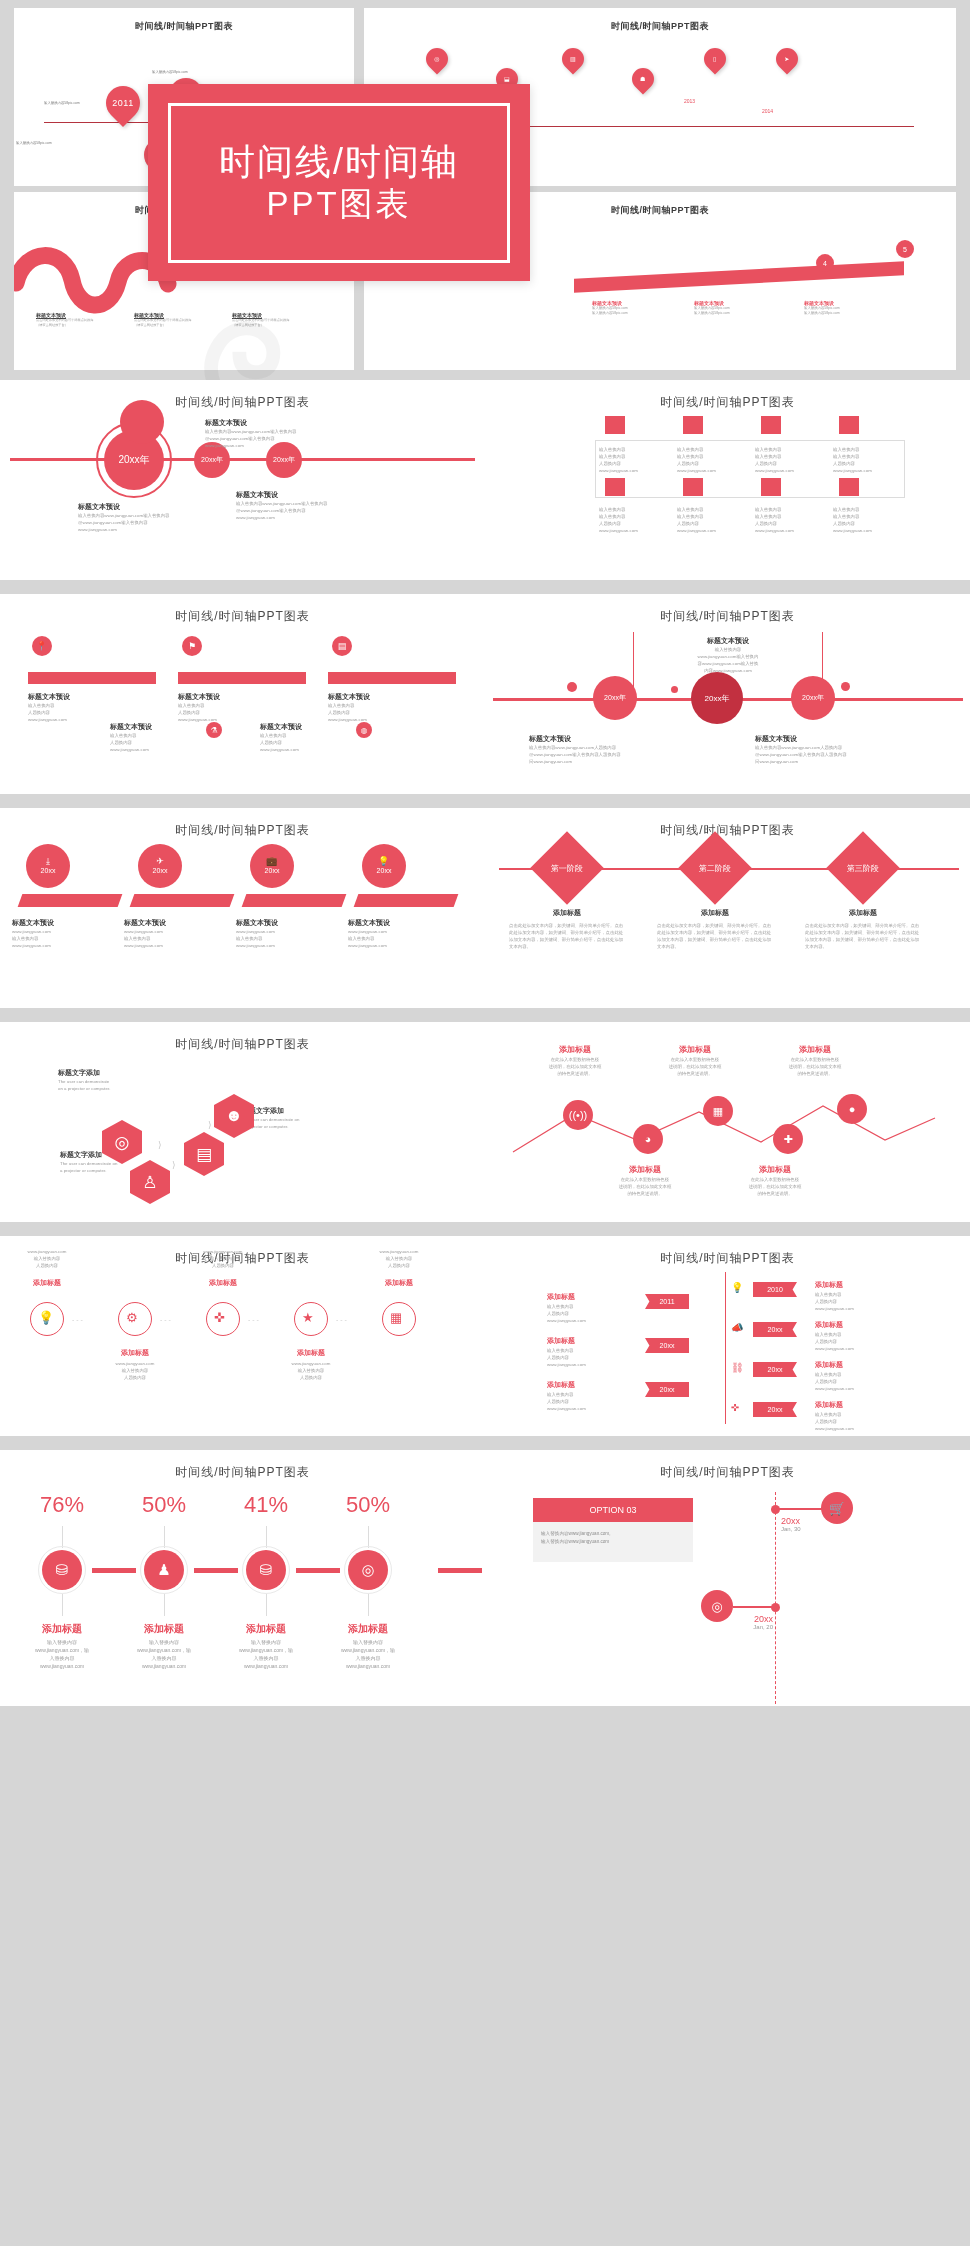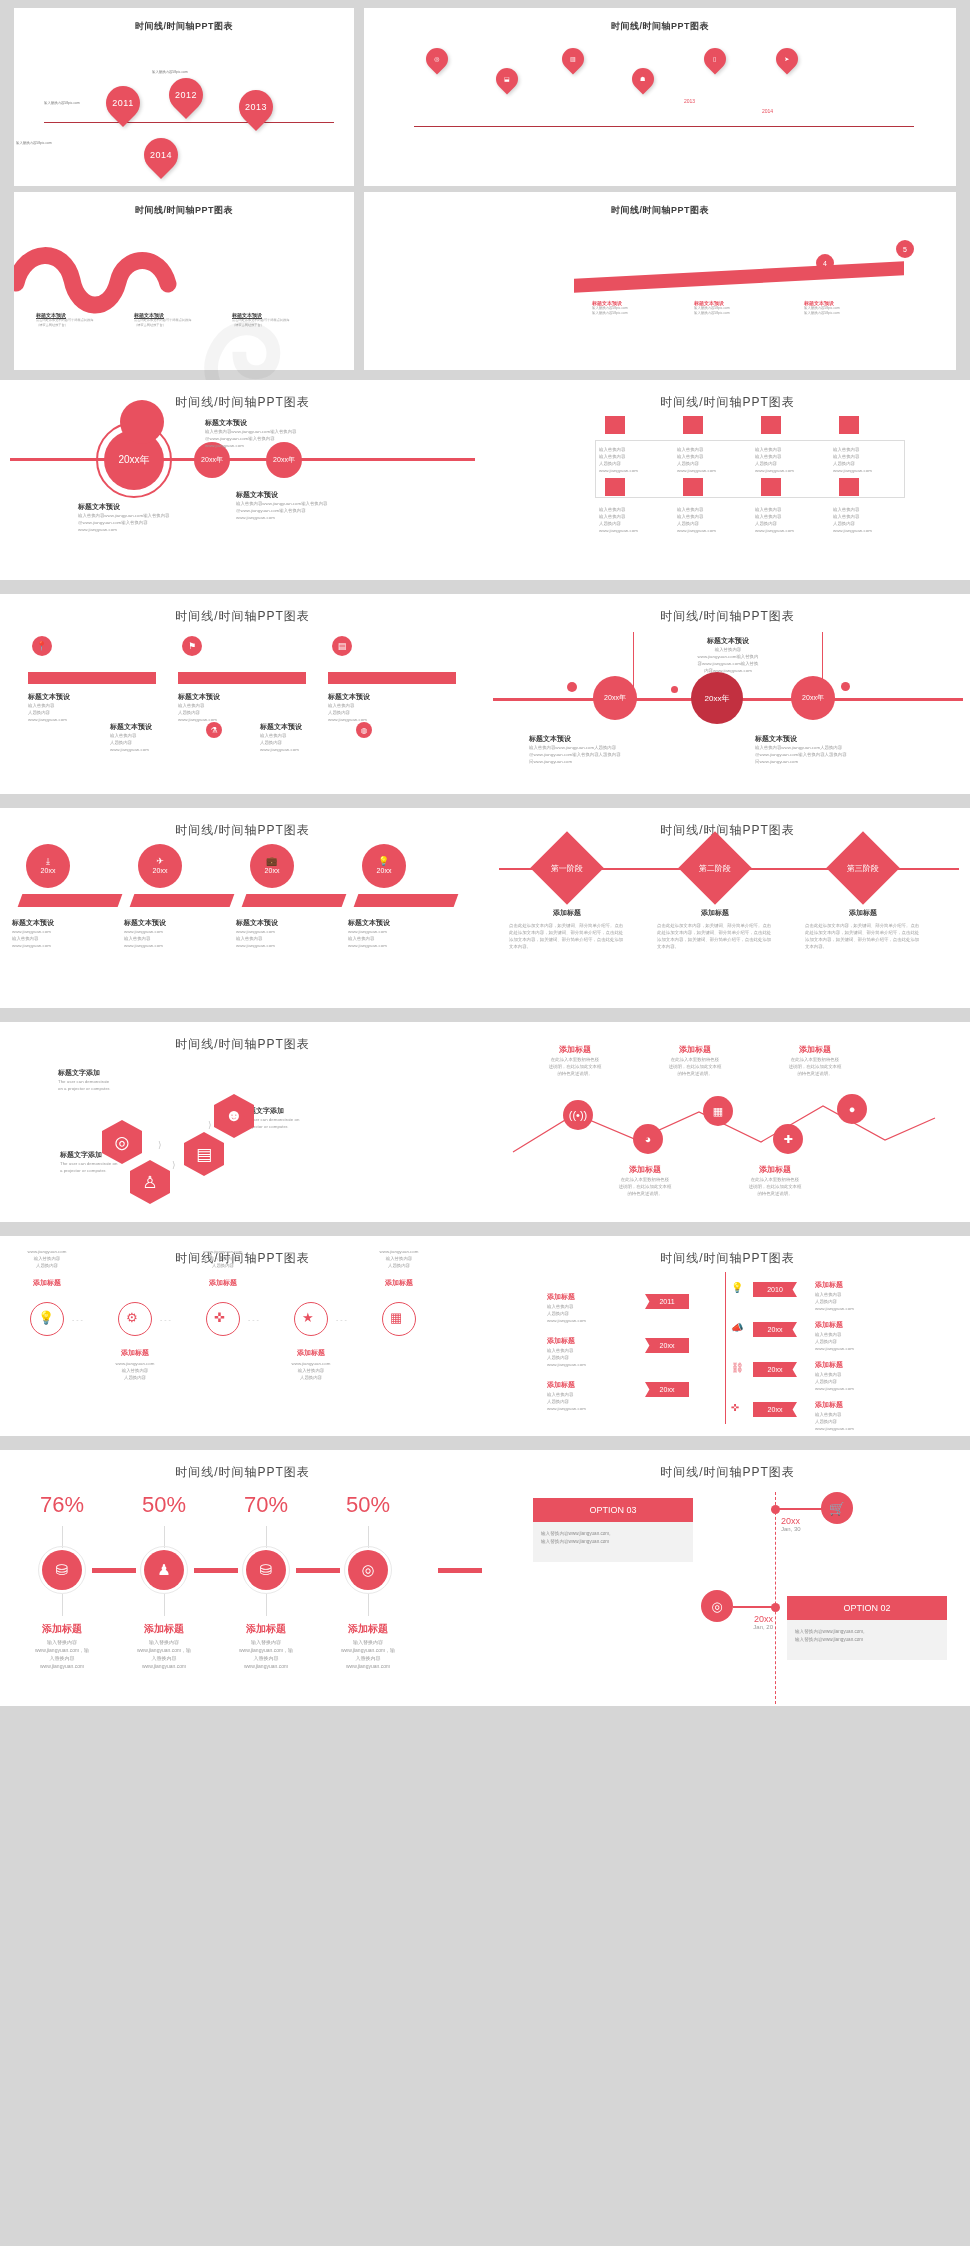--- a/index.html
+++ b/index.html
@@ -159,20 +159,26 @@
       <div class="txt-b" style="font-size:3.4px;">输入替换内容58pic.com</div>
       <div class="txt-b" style="font-size:3.4px;">输入替换内容58pic.com</div>
     </div>
     <div style="position:absolute;left:440px;top:108px;">
       <div class="txt-h-red" style="font-size:5px;">标题文本预设</div>
       <div class="txt-b" style="font-size:3.4px;">输入替换内容58pic.com</div>
       <div class="txt-b" style="font-size:3.4px;">输入替换内容58pic.com</div>
     </div>
   </div>
 
+  <div class="banner">
+    <div class="banner-inner">
+      <div class="l1">时间线/时间轴</div>
+      <div class="l2">PPT图表</div>
+    </div>
+  </div>
   <div class="wm" style="left:200px;top:300px;font-size:120px;">ᘓ</div>
 </div>
 
 <div class="row" style="height:200px;">
   <div class="slide" style="width:485px;height:200px;">
     <div class="slide-title">时间线/时间轴PPT图表</div>
     <div class="axis" style="left:10px;top:78px;width:465px;"></div>
     <div class="ring" style="left:96px;top:42px;width:76px;height:76px;border-width:2px;"></div>
     <div class="circle" style="left:104px;top:50px;width:60px;height:60px;font-size:10px;">
       <span>20xx年</span>
@@ -576,21 +582,21 @@
         <div style="position:absolute;left:164px;top:76px;width:1px;height:22px;background:#dcdcdc;"></div>
         <div class="ring" style="left:140px;top:96px;width:48px;height:48px;border-color:#e9e9e9;"></div>
         <div class="circle" style="left:144px;top:100px;width:40px;height:40px;font-size:15px;">♟</div>
         <div style="position:absolute;left:164px;top:144px;width:1px;height:22px;background:#dcdcdc;"></div>
         <div class="bar" style="left:194px;top:118px;width:44px;height:5px;"></div>
         <div class="txt-h-red" style="position:absolute;left:116px;top:172px;width:96px;text-align:center;font-size:10px;">添加标题</div>
         <div class="txt-b" style="position:absolute;left:116px;top:188px;width:96px;text-align:center;white-space:pre-line;font-size:5px;">输入替换内容
 www.jiangyuan.com，输
 入替换内容
 www.jiangyuan.com</div>
-        <div style="position:absolute;left:226px;top:42px;width:80px;text-align:center;font-size:22px;color:#e8505f;">70%</div>
+        <div style="position:absolute;left:226px;top:42px;width:80px;text-align:center;font-size:22px;color:#e8505f;">41%</div>
         <div style="position:absolute;left:266px;top:76px;width:1px;height:22px;background:#dcdcdc;"></div>
         <div class="ring" style="left:242px;top:96px;width:48px;height:48px;border-color:#e9e9e9;"></div>
         <div class="circle" style="left:246px;top:100px;width:40px;height:40px;font-size:15px;">⛁</div>
         <div style="position:absolute;left:266px;top:144px;width:1px;height:22px;background:#dcdcdc;"></div>
         <div class="bar" style="left:296px;top:118px;width:44px;height:5px;"></div>
         <div class="txt-h-red" style="position:absolute;left:218px;top:172px;width:96px;text-align:center;font-size:10px;">添加标题</div>
         <div class="txt-b" style="position:absolute;left:218px;top:188px;width:96px;text-align:center;white-space:pre-line;font-size:5px;">输入替换内容
 www.jiangyuan.com，输
 入替换内容
 www.jiangyuan.com</div>
@@ -618,25 +624,20 @@
 输入替换内容www.jiangyuan.com</div>
     </div>
     <div class="dotbig" style="left:286px;top:55px;"></div>
     <div class="bar" style="left:294px;top:58px;width:44px;height:1.6px;"></div>
     <div class="circle" style="left:336px;top:42px;width:32px;height:32px;font-size:13px;">🛒</div>
     <div style="position:absolute;left:296px;top:66px;">
       <div style="font-size:9px;color:#e8505f;">20xx</div>
       <div style="font-size:6px;color:#9a9a9a;">Jan, 30</div>
     </div>
 
-    <div class="optbox" style="left:302px;top:146px;width:160px;height:64px;">
-      <div class="hd">OPTION 02</div>
-      <div class="bd" style="white-space:pre-line;">输入替换内容www.jiangyuan.com,
-输入替换内容www.jiangyuan.com</div>
-    </div>
     <div class="dotbig" style="left:286px;top:153px;"></div>
     <div class="bar" style="left:248px;top:156px;width:42px;height:1.6px;"></div>
     <div class="circle" style="left:216px;top:140px;width:32px;height:32px;font-size:13px;">◎</div>
     <div style="position:absolute;left:248px;top:164px;text-align:right;width:40px;">
       <div style="font-size:9px;color:#e8505f;">20xx</div>
       <div style="font-size:6px;color:#9a9a9a;">Jan, 20</div>
     </div>
   </div>
 </div>
 

